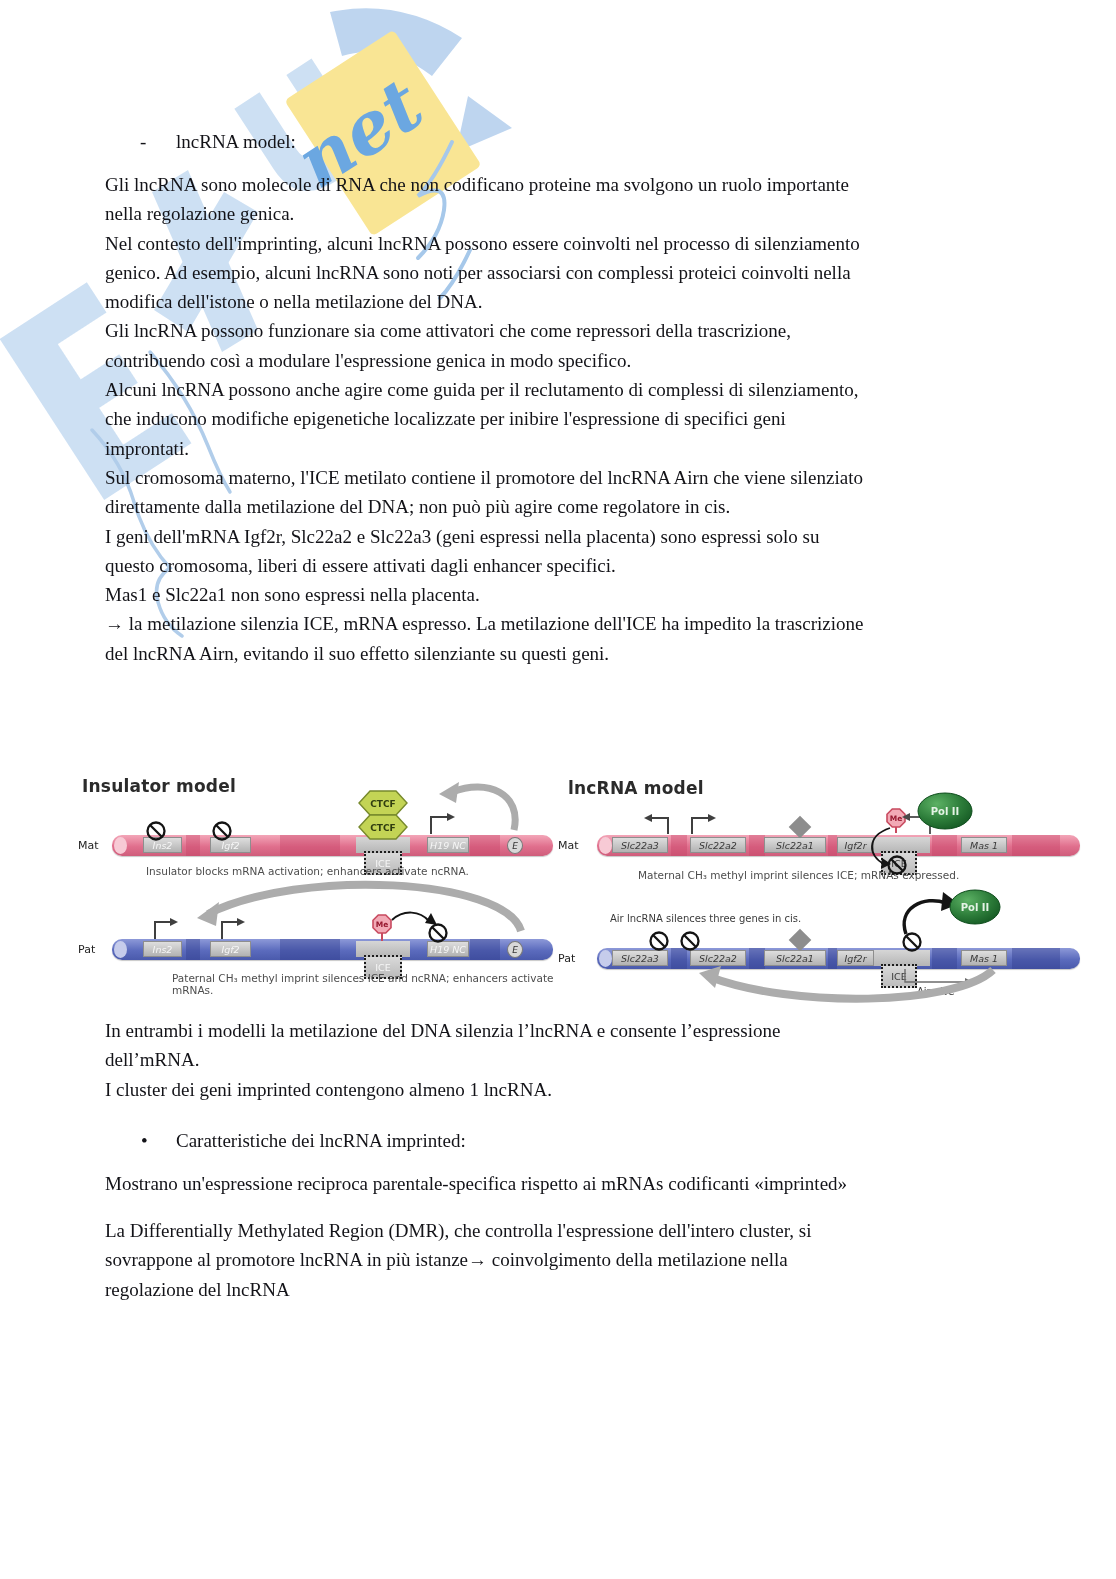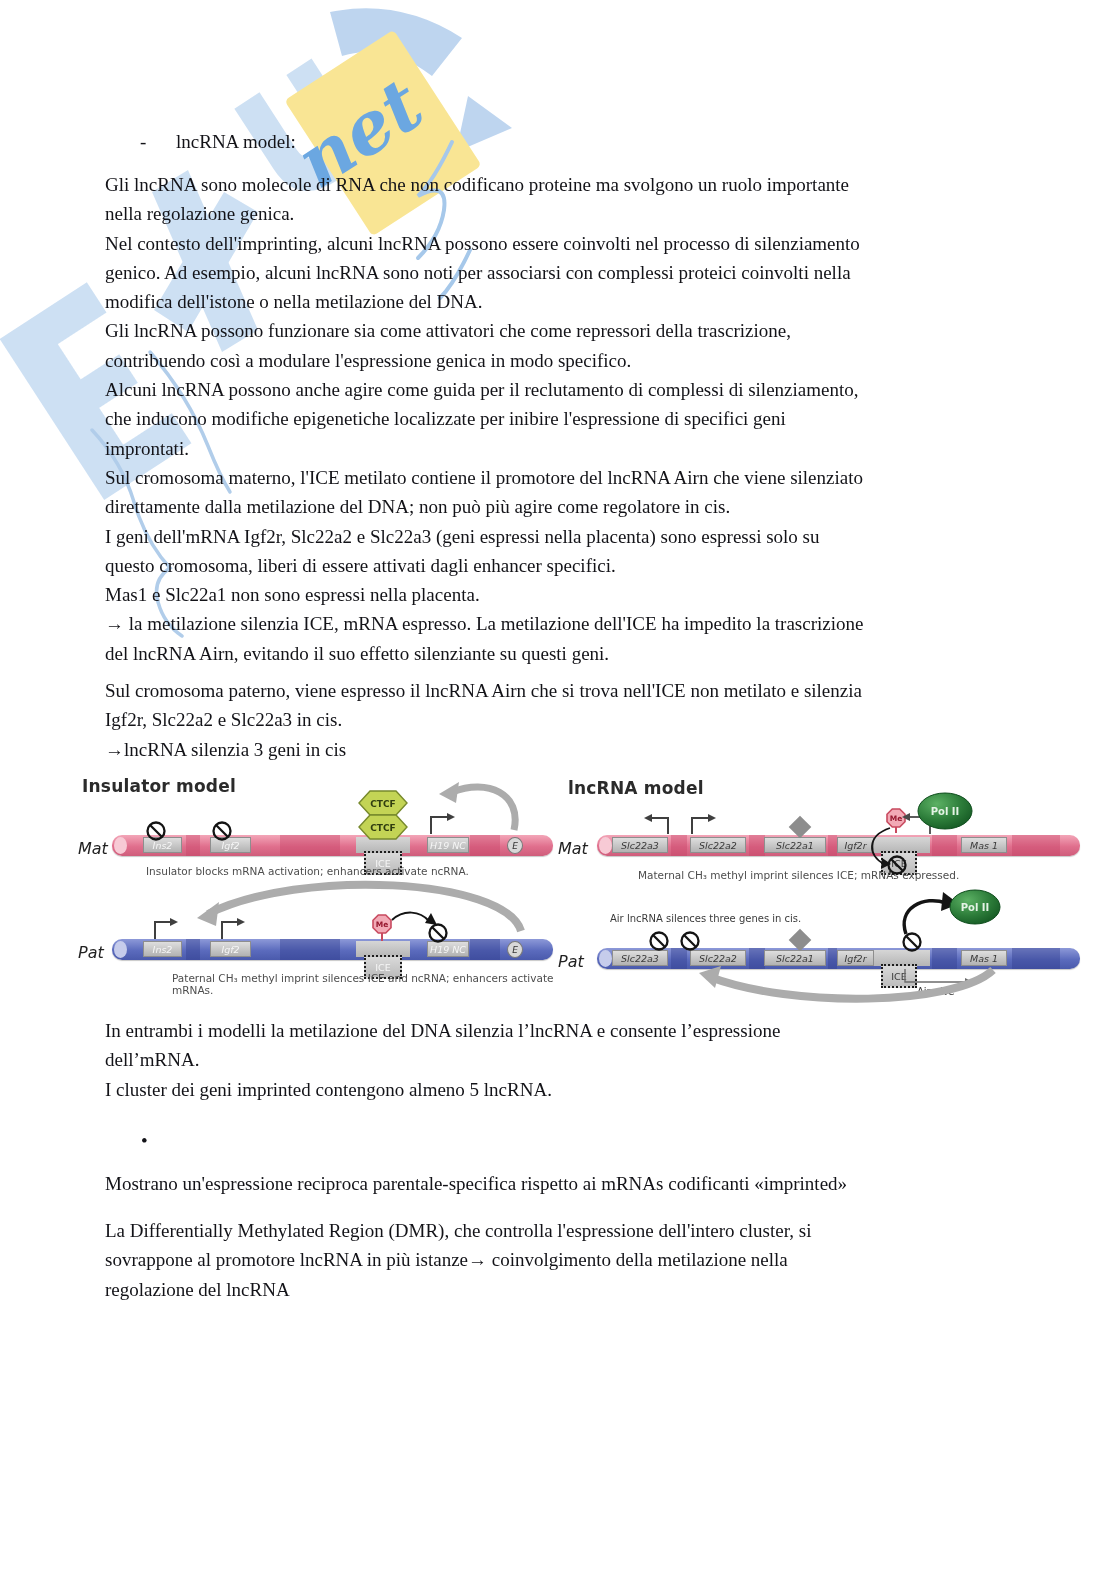--- a/index.html
+++ b/index.html
@@ -8,21 +8,21 @@
   
   .wm{position:absolute;left:0;top:0;z-index:0;pointer-events:none;}
   
   .txt{position:absolute;left:105px;width:922px;font-size:19px;line-height:29.3px;
        color:#131318;white-space:pre-line;z-index:2;}
   .inline-abs{position:absolute;font-size:19px;line-height:29.3px;color:#131318;z-index:2;}
   
   .fig{position:absolute;left:0;top:770px;width:1116px;height:250px;z-index:2;
        font-family:"DejaVu Sans","Liberation Sans",sans-serif;}
   .fig-title{position:absolute;font-weight:bold;font-size:17px;color:#2b2b2b;letter-spacing:.2px;}
-  .rowlabel{position:absolute;font-size:16px;color:#222;font-style:italic;}
+  .rowlabel{position:absolute;font-size:11px;color:#222;}
   .caption{position:absolute;font-size:10.5px;color:#4d4d4d;}
   .annot{position:absolute;font-size:10px;color:#3a3a3a;}
   .bar{position:absolute;height:21px;border-radius:10px;box-shadow:0 1px 1px rgba(0,0,0,.22);}
   .bar.pink{background:linear-gradient(#f3a6b8,#e06f8d 55%,#cf5d7b);}
   .bar.blue{background:linear-gradient(#8d99d8,#5b6bbd 55%,#4a5aac);}
   .seg{position:absolute;top:0;height:21px;}
   .seg.pink{background:rgba(198,62,101,.38);}
   .seg.blue{background:rgba(47,61,140,.40);}
   .endcap{position:absolute;width:13px;height:17px;top:2px;left:2px;border-radius:50%;}
   .endcap.pink{background:#f7cad5;}
@@ -113,28 +113,26 @@
 Alcuni lncRNA possono anche agire come guida per il reclutamento di complessi di silenziamento,
 che inducono modifiche epigenetiche localizzate per inibire l'espressione di specifici geni
 improntati.</div>
   <div class="txt" style="top:463px;">Sul cromosoma materno, l'ICE metilato contiene il promotore del lncRNA Airn che viene silenziato
 direttamente dalla metilazione del DNA; non può più agire come regolatore in cis.
 I geni dell'mRNA Igf2r, Slc22a2 e Slc22a3 (geni espressi nella placenta) sono espressi solo su
 questo cromosoma, liberi di essere attivati dagli enhancer specifici.
 Mas1 e Slc22a1 non sono espressi nella placenta.
 → la metilazione silenzia ICE, mRNA espresso. La metilazione dell'ICE ha impedito la trascrizione
 del lncRNA Airn, evitando il suo effetto silenziante su questi geni.</div>
-  <div class="txt" style="top:676px;">Sul cromosoma paterno, viene espresso il lncRNA Airn che si trova nell'ICE non metilato e silenzia
-Igf2r, Slc22a2 e Slc22a3 in cis.
-→lncRNA silenzia 3 geni in cis</div>
   <div class="txt" style="top:1016px;">In entrambi i modelli la metilazione del DNA silenzia l’lncRNA e consente l’espressione
 dell’mRNA.
-I cluster dei geni imprinted contengono almeno 5 lncRNA.</div>
+I cluster dei geni imprinted contengono almeno 1 lncRNA.</div>
 
   <span class="inline-abs" style="left:141px;top:1126px;">•</span>
+  <span class="inline-abs" style="left:176px;top:1126px;">Caratteristiche dei lncRNA imprinted:</span>
 
   <div class="txt" style="top:1169px;">Mostrano un'espressione reciproca parentale-specifica rispetto ai mRNAs codificanti «imprinted»</div>
   <div class="txt" style="top:1216px;">La Differentially Methylated Region (DMR), che controlla l'espressione dell'intero cluster, si
 sovrappone al promotore lncRNA in più istanze→ coinvolgimento della metilazione nella
 regolazione del lncRNA</div>
 
   <div class="fig">
 
     <div class="fig-title" style="left:82px;top:6px;">Insulator model</div>
     <div class="fig-title" style="left:568px;top:8px;">lncRNA model</div>

